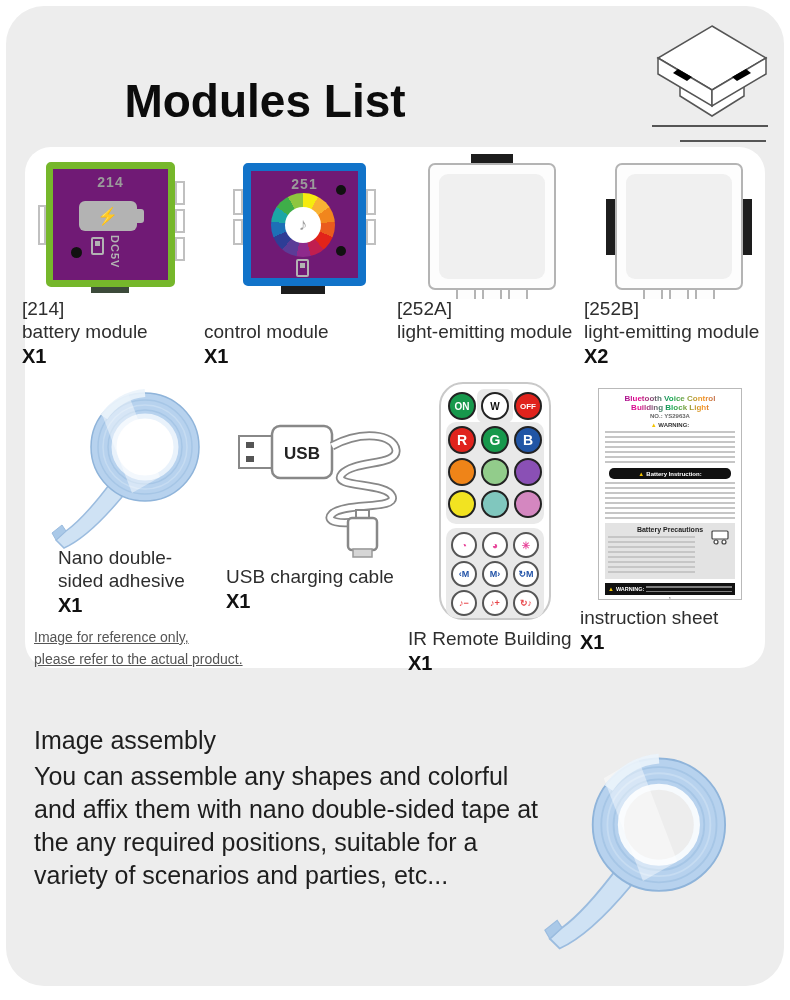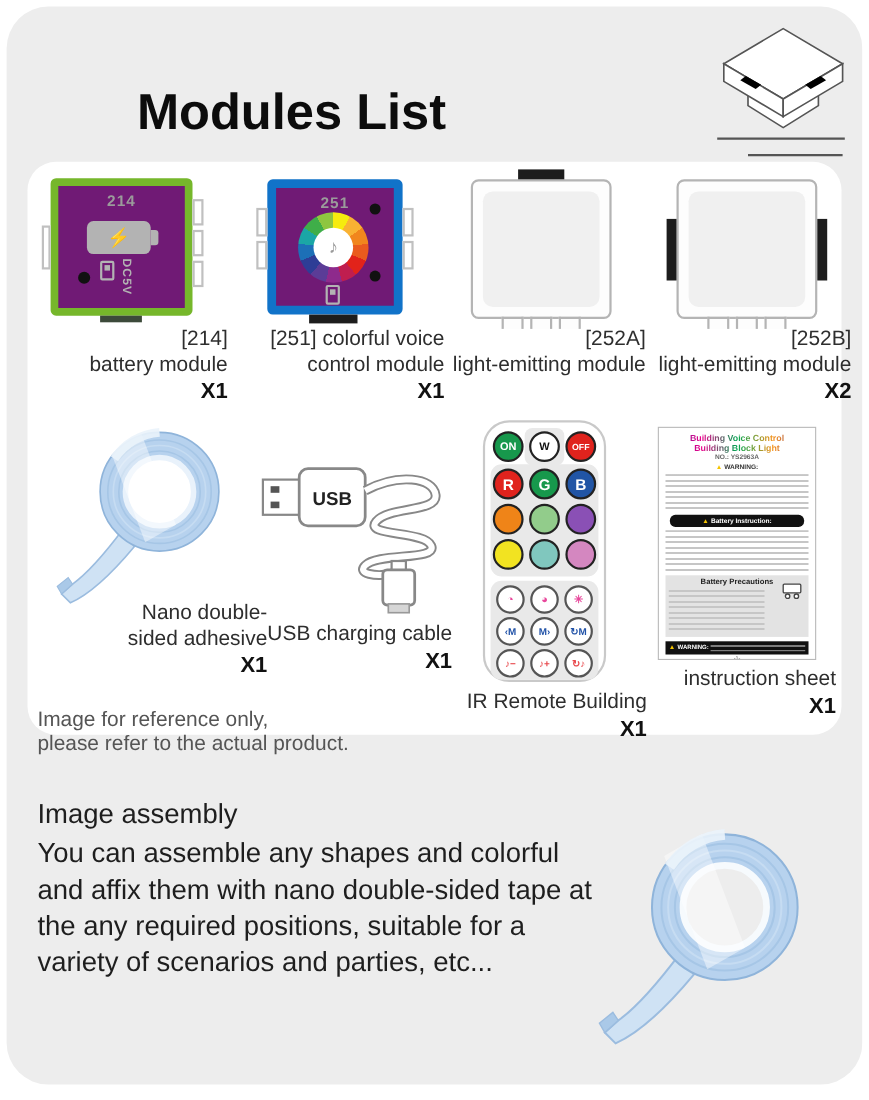--- a/index.html
+++ b/index.html
@@ -31,23 +31,23 @@
   .dot{position:absolute;width:11px;height:11px;border-radius:50%;background:#111;}
   .wheel{position:absolute;left:20px;top:22px;width:64px;height:64px;border-radius:50%;
     background:conic-gradient(#f6eb0e 0 28deg,#f9b233 0 56deg,#f1861d 0 84deg,#ea5b1e 0 112deg,#e2231a 0 140deg,#c01e4f 0 166deg,#8e2a8c 0 192deg,#5b3c97 0 220deg,#2e3d96 0 248deg,#1d70b7 0 276deg,#1ba6a6 0 304deg,#3fae49 0 332deg,#8ec63f 0 360deg);
     display:flex;align-items:center;justify-content:center;}
   .wheel-hole{width:36px;height:36px;border-radius:50%;background:#ffffff;display:flex;align-items:center;justify-content:center;
     color:#9b9b9b;font-size:17px;}
   .inner-pane{position:absolute;left:9px;top:9px;right:9px;bottom:9px;background:#f0f0f0;border-radius:9px;}
   .foot-tab{position:absolute;bottom:-11px;width:20px;height:11px;border:2px solid #b4b4b4;border-bottom:none;background:#fdfdfd;}
 
   
-  .lbl{position:absolute;text-align:right;color:#2e2e2e;font-size:19px;line-height:23px;}
+  .lbl{position:absolute;text-align:left;color:#2e2e2e;font-size:19px;line-height:23px;}
   .lbl .qty{display:block;font-weight:bold;color:#111;font-size:20px;margin-top:2px;}
-  .note{position:absolute;left:34px;top:644px;font-size:19px;color:#555;line-height:22px;}
+  .note{position:absolute;left:34px;top:626px;font-size:14px;color:#555;line-height:22px;text-decoration:underline;}
 
   
   .remote{position:absolute;left:439px;top:382px;width:112px;height:238px;background:#fff;border:2px solid #c9c9c9;border-radius:24px;}
   .r-pane{position:absolute;background:#e9e9e9;border-radius:10px;}
   .r-row{position:absolute;left:0;width:100%;display:flex;justify-content:center;gap:5px;}
   .rbtn{width:28px;height:28px;border-radius:50%;border:2px solid #222;display:flex;align-items:center;justify-content:center;
     font-size:10px;font-weight:bold;}
   .ribtn{width:26px;height:26px;border-radius:50%;border:2px solid #555;background:#fff;display:flex;align-items:center;justify-content:center;
     font-size:10px;font-weight:bold;}
 
@@ -122,21 +122,21 @@
     <div class="black-tab" style="left:30px;bottom:-16px;width:44px;height:8px;"></div>
     <div class="mod-num">251</div>
     <div class="wheel">
       <div class="wheel-hole">♪</div>
     </div>
     <div class="dot" style="right:12px;top:14px;width:10px;height:10px;"></div>
     <div class="dot" style="right:12px;bottom:22px;width:10px;height:10px;"></div>
     <div class="usb-plug" style="left:45px;top:88px;"></div>
   </div>
   <div class="lbl" style="left:204px;top:297px;width:200px;">
-    <span>[251] colorful voice</span><br>
+    <br>
     <span>control module</span>
     <span class="qty">X1</span>
   </div>
 
   <div class="mod m252 m252a">
     <div class="inner-pane"></div>
     <div class="black-tab" style="left:41px;top:-11px;width:42px;height:9px;"></div>
     <div class="foot-tab" style="left:26px;"></div>
     <div class="foot-tab" style="left:52px;"></div>
     <div class="foot-tab" style="left:78px;"></div>
@@ -240,21 +240,21 @@
       <div class="ribtn" style="font-size: 9px; color: rgb(232, 71, 75);">↻♪</div>
     </div>
   </div>
   <div class="lbl" style="left:408px;top:627px;width:180px;">
     <span>IR Remote Building</span>
     <span class="qty">X1</span>
   </div>
 
   <div class="sheet">
     <div class="sh-title">
-      <span>Building Voice Control</span><br><span>Building Block Light</span>
+      <span>Bluetooth Voice Control</span><br><span>Building Block Light</span>
     </div>
     <div class="sh-no">NO.: YS2963A</div>
     <div class="sh-warn">
       <span class="tri">▲</span>
       <span>WARNING:</span>
     </div>
     <div class="flines" style="height:34px;margin-top:2px;"></div>
     <div class="sh-bar">
       <span class="tri">▲</span>
       <span>Battery Instruction:</span>

